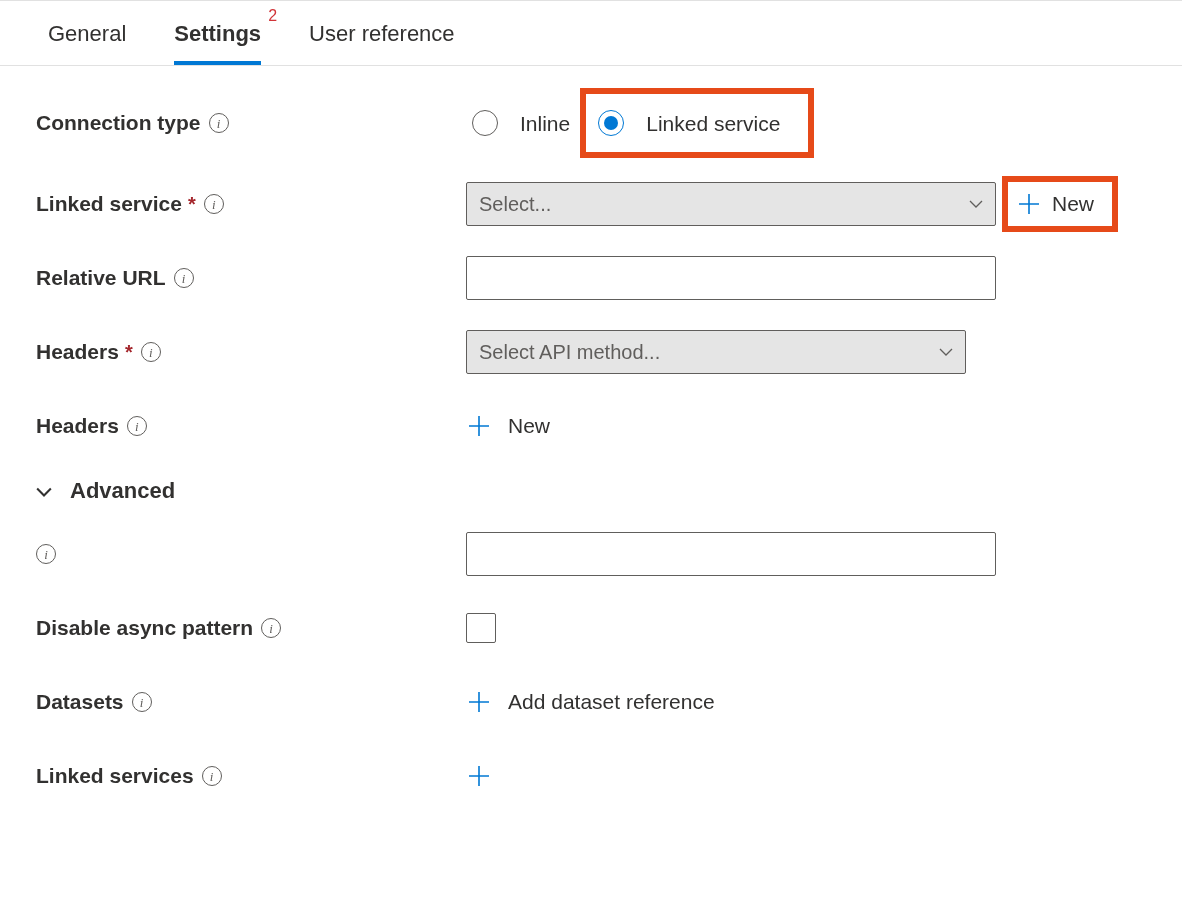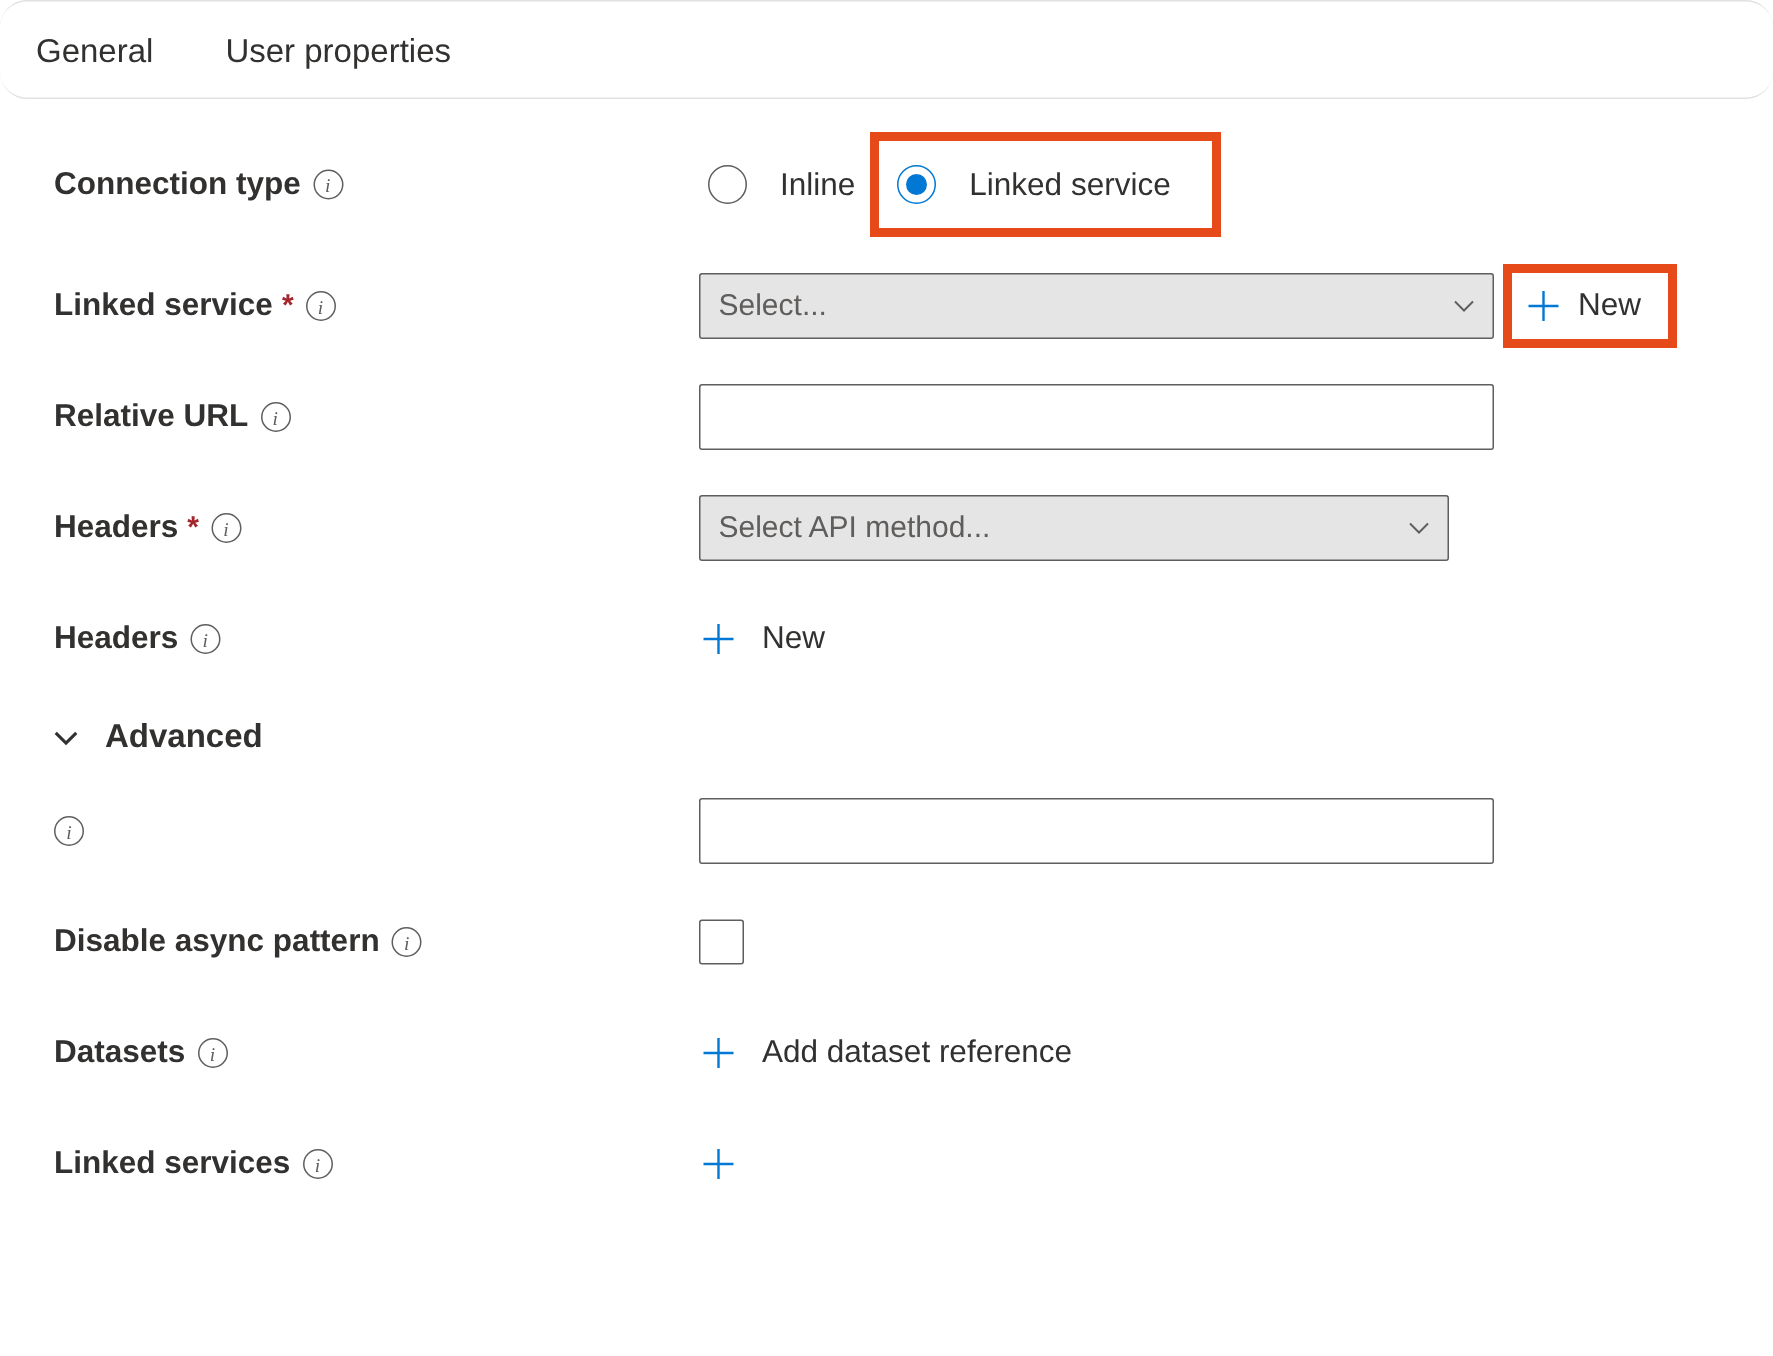--- a/index.html
+++ b/index.html
@@ -8,23 +8,22 @@
       font-size: 20px;
       color: #323130;
       background: #ffffff;
       padding: 0;
       width: 1182px;
     }
     .tabs {
       display: flex;
       border-top: 1px solid #e1e1e1;
       border-bottom: 1px solid #e1e1e1;
-      padding: 0 24px;
+      padding: 0 48px;
       gap: 48px;
-      border-radius: 18px;
     }
     .tab {
       padding: 20px 0 18px 0;
       cursor: pointer;
       color: #323130;
       font-size: 22px;
       position: relative;
     }
     .tab.active {
       font-weight: 600;
@@ -210,21 +209,25 @@
       border: 1px solid #605e5c;
       border-radius: 2px;
       cursor: pointer;
     }
   </style>
 </head>
 <body>
 
 <div class="tabs">
   <div class="tab">General</div>
-  <div class="tab">User properties</div>
+  <div class="tab active">
+    <span>Settings</span>
+    <span class="badge">2</span>
+  </div>
+  <div class="tab">User reference</div>
 </div>
 
 <div class="form">
 
   <div class="row tall">
     <div class="label-col">
       <span>Connection type</span>
       <span class="info-icon">i</span>
     </div>
     <div class="field-col radio-group">

